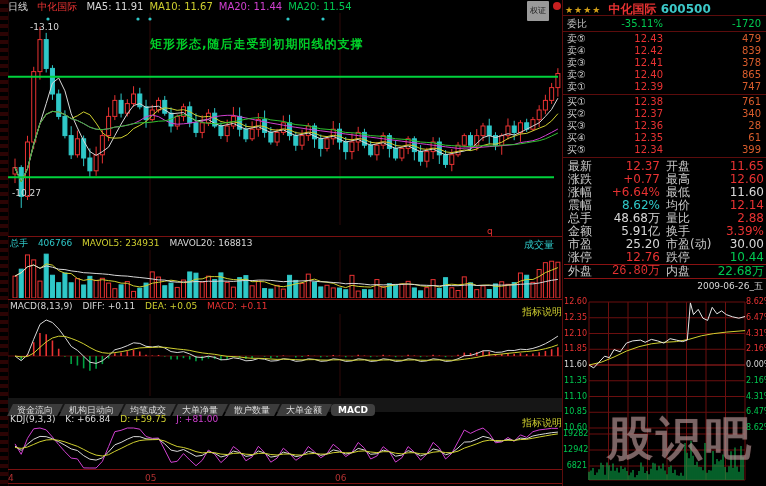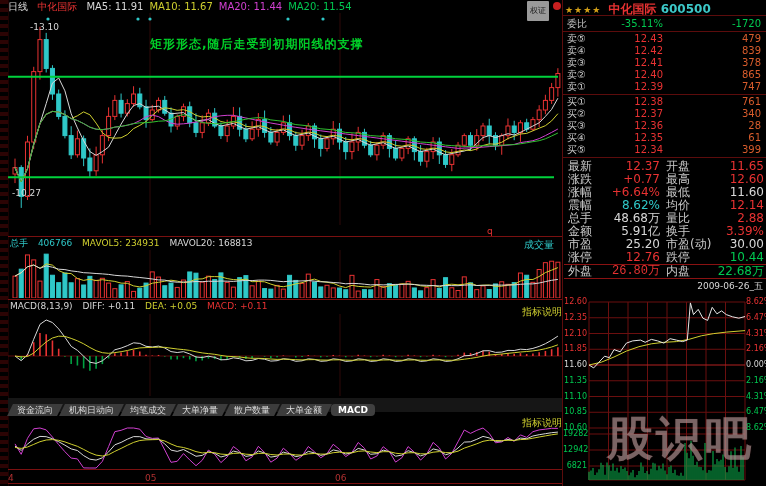--- a/index.html
+++ b/index.html
@@ -473,20 +473,26 @@
         <line x1="531.16" y1="42" x2="531.16" y2="38.36266296595007" stroke="#e83232" stroke-width="1.6"></line>
         <line x1="537.4" y1="42" x2="537.4" y2="36.965098284946244" stroke="#e83232" stroke-width="1.6"></line>
         <line x1="543.64" y1="42" x2="543.64" y2="35.18668572236463" stroke="#e83232" stroke-width="1.6"></line>
         <line x1="549.88" y1="42" x2="549.88" y2="33.24404297325665" stroke="#e83232" stroke-width="1.6"></line>
         <polyline points="7.0,42.0 13.2,46.7 19.5,40.8 25.7,25.3 32.0,10.3 38.2,6.0 44.4,8.5 50.7,14.9 56.9,23.2 63.2,32.4 69.4,36.3 75.6,42.2 81.9,48.2 88.1,49.4 94.4,46.8 100.6,41.8 106.8,35.8 113.1,34.1 119.3,31.7 125.6,28.8 131.8,29.4 138.0,32.3 144.3,33.0 150.5,32.1 156.8,34.0 163.0,37.6 169.2,38.5 175.5,37.7 181.7,39.9 188.0,43.0 194.2,43.5 200.4,42.2 206.7,43.4 212.9,45.8 219.2,45.6 225.4,43.8 231.6,44.7 237.9,46.8 244.1,46.4 250.4,44.5 256.6,45.2 262.8,47.1 269.1,46.7 275.3,44.7 281.6,45.4 287.8,47.3 294.0,46.8 300.3,44.8 306.5,45.4 312.8,47.3 319.0,46.9 325.2,44.8 331.5,45.5 337.7,47.4 344.0,46.9 350.2,44.8 356.4,45.5 362.7,47.4 368.9,46.9 375.2,44.8 381.4,45.5 387.6,47.4 393.9,46.9 400.1,44.8 406.4,45.5 412.6,47.4 418.8,46.9 425.1,44.8 431.3,45.5 437.6,47.4 443.8,46.9 450.0,44.8 456.3,41.8 462.5,41.4 468.8,39.5 475.0,36.8 481.2,36.7 487.5,38.4 493.7,38.1 500.0,36.4 506.2,36.5 512.4,35.2 518.7,35.6 524.9,34.4 531.2,32.4 537.4,29.7 543.6,26.2 549.9,22.1" fill="none" stroke="#d8d8d8" stroke-width="1"></polyline>
         <polyline points="7.0,42.0 13.2,42.9 19.5,42.5 25.7,39.1 32.0,33.3 38.2,27.9 44.4,24.0 50.7,22.2 56.9,22.4 63.2,24.4 69.4,26.8 75.6,29.8 81.9,33.5 88.1,36.7 94.4,38.7 100.6,39.3 106.8,38.6 113.1,37.7 119.3,36.5 125.6,35.0 131.8,33.9 138.0,33.6 144.3,33.4 150.5,33.2 156.8,33.3 163.0,34.2 169.2,35.0 175.5,35.6 181.7,36.4 188.0,37.8 194.2,38.9 200.4,39.6 206.7,40.3 212.9,41.4 219.2,42.3 225.4,42.6 231.6,43.0 237.9,43.8 244.1,44.3 250.4,44.3 256.6,44.5 262.8,45.0 269.1,45.4 275.3,45.2 281.6,45.3 287.8,45.7 294.0,45.9 300.3,45.7 306.5,45.6 312.8,46.0 319.0,46.1 325.2,45.9 331.5,45.8 337.7,46.1 344.0,46.3 350.2,46.0 356.4,45.9 362.7,46.2 368.9,46.3 375.2,46.0 381.4,45.9 387.6,46.2 393.9,46.3 400.1,46.0 406.4,45.9 412.6,46.2 418.8,46.3 425.1,46.0 431.3,45.9 437.6,46.2 443.8,46.3 450.0,46.0 456.3,45.2 462.5,44.4 468.8,43.4 475.0,42.1 481.2,41.0 487.5,40.5 493.7,40.0 500.0,39.3 506.2,38.7 512.4,38.0 518.7,37.5 524.9,36.9 531.2,36.0 537.4,34.7 543.6,33.0 549.9,30.8" fill="none" stroke="#cfcf2f" stroke-width="1"></polyline>
       </svg>
 
     <div class="abs tabbar" id="tabbar"><div class="tab"><span>资金流向</span></div><div class="tab"><span>机构日动向</span></div><div class="tab"><span>均笔成交</span></div><div class="tab"><span>大单净量</span></div><div class="tab"><span>散户数量</span></div><div class="tab"><span>大单金额</span></div><div class="tab active"><span>MACD</span></div></div>
 
+    <div class="abs paneline" style="left:2px;top:414px">
+      <span class="c-white">KDJ(9,3,3)</span>
+      <span class="c-white">K: +66.84</span>
+      <span class="c-yellow">D: +59.75</span>
+      <span class="c-magenta">J: +81.00</span>
+    </div>
     <div class="abs right-pane-label c-yellow" style="left:514px;top:416px">指标说明</div>
     <svg id="kdj-svg" class="abs" style="left:0;top:426px" width="554" height="43">
         <polyline points="7.0,17.9 13.2,28.3 19.5,12.3 25.7,2.8 32.0,2.0 38.2,3.9 44.4,11.0 50.7,18.6 56.9,25.7 63.2,32.1 69.4,32.9 75.6,41.9 81.9,42.0 88.1,42.0 94.4,35.3 100.6,20.5 106.8,5.7 113.1,4.3 119.3,2.0 125.6,2.0 131.8,3.2 138.0,10.5 144.3,12.4 150.5,12.0 156.8,24.0 163.0,36.3 169.2,35.3 175.5,27.6 181.7,33.9 188.0,39.7 194.2,34.3 200.4,24.1 206.7,28.3 212.9,36.6 219.2,30.9 225.4,20.5 231.6,25.3 237.9,34.8 244.1,30.9 250.4,20.3 256.6,26.5 262.8,36.2 269.1,32.1 275.3,22.2 281.6,27.5 287.8,34.3 294.0,30.1 300.3,20.5 306.5,25.8 312.8,31.8 319.0,27.6 325.2,18.3 331.5,23.4 337.7,30.6 344.0,26.4 350.2,16.5 356.4,22.2 362.7,33.0 368.9,30.0 375.2,20.7 381.4,25.7 387.6,36.1 393.9,31.7 400.1,20.6 406.4,26.2 412.6,34.1 418.8,28.0 425.1,16.4 431.3,21.9 437.6,33.0 443.8,27.3 450.0,15.8 456.3,4.0 462.5,7.4 468.8,4.3 475.0,2.0 481.2,7.3 487.5,16.8 493.7,15.9 500.0,11.5 506.2,15.3 512.4,8.9 518.7,11.4 524.9,5.7 531.2,3.9 537.4,3.2 543.6,2.3 549.9,2.4" fill="none" stroke="#d040d0" stroke-width="1"></polyline>
         <polyline points="7.0,20.2 13.2,24.4 19.5,18.1 25.7,13.2 32.0,10.4 38.2,10.7 44.4,12.7 50.7,15.7 56.9,19.2 63.2,22.9 69.4,24.5 75.6,29.6 81.9,33.2 88.1,34.1 94.4,31.8 100.6,25.9 106.8,18.8 113.1,16.4 119.3,13.2 125.6,10.6 131.8,10.7 138.0,12.8 144.3,13.3 150.5,13.0 156.8,18.0 163.0,24.1 169.2,25.4 175.5,23.5 181.7,26.8 188.0,30.3 194.2,29.4 200.4,25.7 206.7,27.3 212.9,31.0 219.2,29.3 225.4,25.1 231.6,26.5 237.9,30.4 244.1,29.4 250.4,25.0 256.6,27.0 262.8,31.1 269.1,30.1 275.3,26.1 281.6,27.8 287.8,30.7 294.0,29.4 300.3,25.4 306.5,26.9 312.8,29.4 319.0,27.9 325.2,23.9 331.5,25.3 337.7,28.1 344.0,26.7 350.2,22.4 356.4,24.0 362.7,28.3 368.9,27.7 375.2,24.1 381.4,25.7 387.6,30.2 393.9,29.1 400.1,24.7 406.4,26.6 412.6,29.9 418.8,27.9 425.1,22.9 431.3,24.4 437.6,28.8 443.8,26.9 450.0,22.0 456.3,16.1 462.5,15.8 468.8,13.3 475.0,10.4 481.2,11.9 487.5,15.3 493.7,15.1 500.0,13.4 506.2,14.7 512.4,12.1 518.7,12.7 524.9,10.0 531.2,8.7 537.4,7.7 543.6,6.7 549.9,6.1" fill="none" stroke="#d8d8d8" stroke-width="1"></polyline>
         <polyline points="7.0,21.4 13.2,22.4 19.5,21.0 25.7,18.4 32.0,15.7 38.2,14.0 44.4,13.6 50.7,14.3 56.9,15.9 63.2,18.2 69.4,20.3 75.6,23.4 81.9,26.7 88.1,29.1 94.4,30.0 100.6,28.7 106.8,25.4 113.1,22.4 119.3,19.3 125.6,16.4 131.8,14.5 138.0,13.9 144.3,13.7 150.5,13.5 156.8,15.0 163.0,18.0 169.2,20.5 175.5,21.5 181.7,23.3 188.0,25.6 194.2,26.9 200.4,26.5 206.7,26.7 212.9,28.1 219.2,28.5 225.4,27.4 231.6,27.1 237.9,28.2 244.1,28.6 250.4,27.4 256.6,27.3 262.8,28.5 269.1,29.0 275.3,28.1 281.6,28.0 287.8,28.9 294.0,29.1 300.3,27.8 306.5,27.5 312.8,28.1 319.0,28.1 325.2,26.7 331.5,26.2 337.7,26.8 344.0,26.8 350.2,25.3 356.4,24.9 362.7,26.0 368.9,26.6 375.2,25.7 381.4,25.7 387.6,27.2 393.9,27.9 400.1,26.8 406.4,26.7 412.6,27.8 418.8,27.8 425.1,26.2 431.3,25.6 437.6,26.6 443.8,26.7 450.0,25.2 456.3,22.1 462.5,20.0 468.8,17.8 475.0,15.3 481.2,14.2 487.5,14.5 493.7,14.7 500.0,14.3 506.2,14.4 512.4,13.6 518.7,13.3 524.9,12.2 531.2,11.0 537.4,9.9 543.6,8.8 549.9,7.9" fill="none" stroke="#cfcf2f" stroke-width="1"></polyline>
       </svg>
 
     <div class="abs sepline" style="left:0;top:469px;width:554px"></div>
     <div class="abs xlabels" id="xlabels" style="left:0;top:473px;width:554px;height:10px">
         <span class="" style="position: absolute; left: 0px;">4</span>

